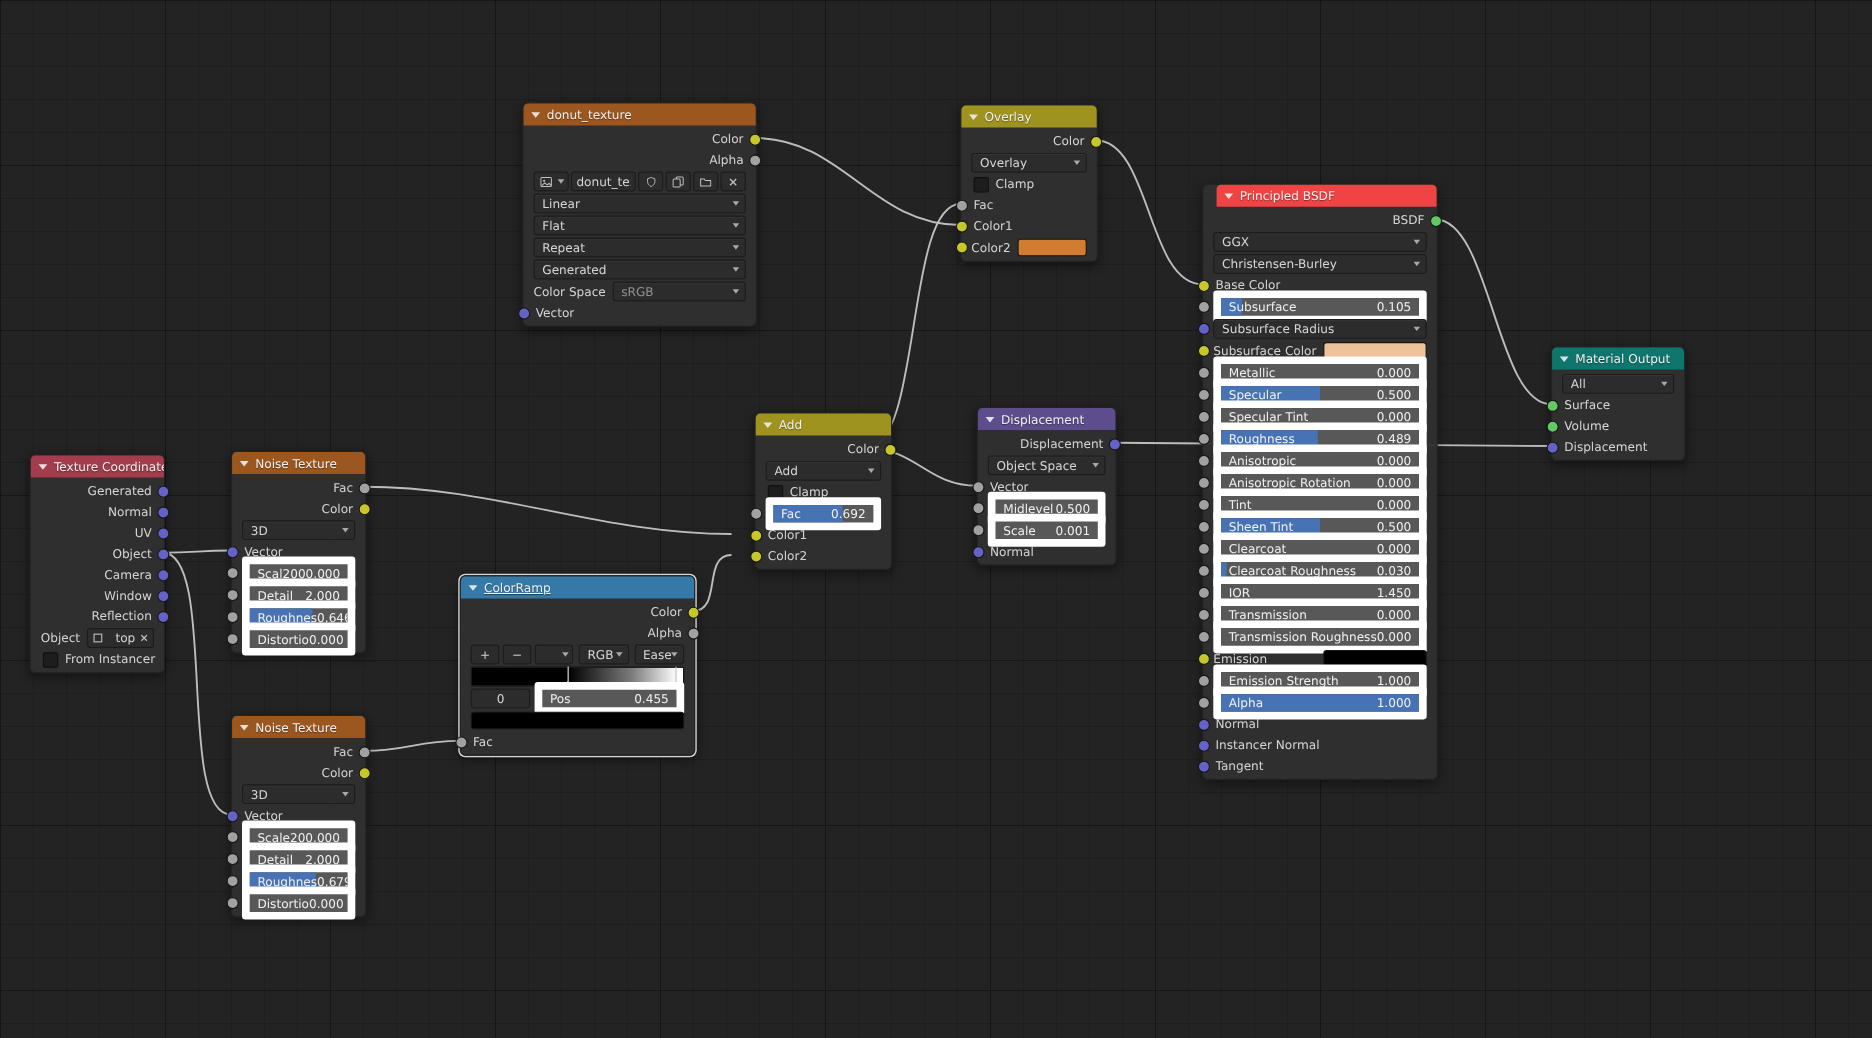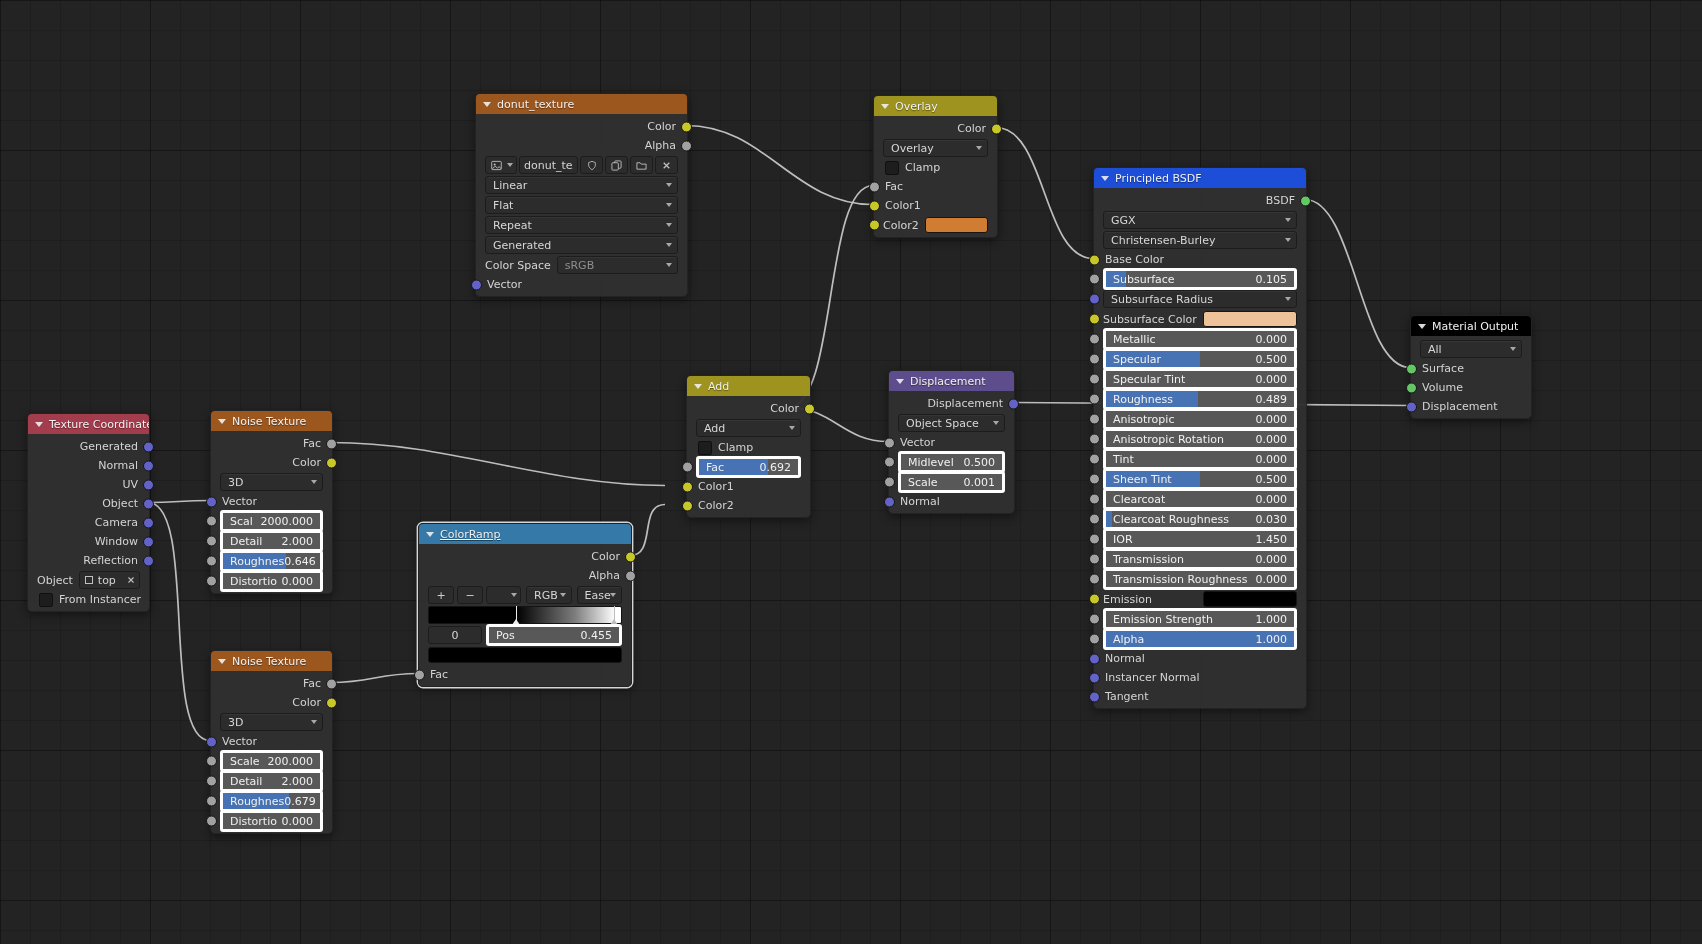--- a/index.html
+++ b/index.html
@@ -13,34 +13,35 @@
       linear-gradient(rgba(0,0,0,0.13) 1px, transparent 1px),
       linear-gradient(90deg, rgba(0,0,0,0.13) 1px, transparent 1px);
     background-size:150px 150px,150px 150px,30px 30px,30px 30px;
   }
   .wires{position:absolute;left:0;top:0;z-index:1;}
   .wires path{stroke:#c6c6c6;stroke-width:1.7;fill:none;opacity:.95;}
   .node{
     position:absolute;z-index:2;background:rgba(48,48,48,0.96);
     border:1px solid #232323;border-radius:5px;
     box-shadow:0 3px 10px rgba(0,0,0,0.45);
+    text-align:right;
   }
   .node.active{box-shadow:0 0 0 1.4px #d6d6d6,0 3px 10px rgba(0,0,0,0.45);}
   .header{
     height:20px;display:flex;align-items:center;gap:6px;padding:0 7px;
     border-radius:4px 4px 0 0;color:#f1f1f1;text-shadow:0 1px 1px rgba(0,0,0,.45);
     white-space:nowrap;overflow:hidden;
   }
   .hdr-input{background:#a33c4c;}
   .hdr-texture{background:#9c571f;}
   .hdr-color{background:#9f931f;}
   .hdr-vector{background:#5d4d8c;}
   .hdr-converter{background:#3579a8;text-decoration:underline;}
-  .hdr-shader{background:#1d4ed8;}
-  .hdr-output{background:#000000;}
+  .hdr-shader{background:#ef4444;margin-left:12px;}
+  .hdr-output{background:#0f766e;}
   .tri{width:0;height:0;border-left:4px solid transparent;border-right:4px solid transparent;border-top:5px solid rgba(240,240,240,0.9);flex:none;}
   .body{padding:3px 0 2px 0;}
   .row{position:relative;height:19px;display:flex;align-items:center;padding:0 11px;white-space:nowrap;}
   .row.out{justify-content:flex-end;}
   .row.widget{height:20px;padding:0 9px;}
   .socket{position:absolute;width:9px;height:9px;border-radius:50%;border:1px solid #161616;top:50%;transform:translateY(-50%);z-index:3;}
   .socket.in{left:-5px;}
   .socket.out{right:-5px;}
   .s-yellow{background:#c7c729;}
   .s-gray{background:#a1a1a1;}
@@ -50,21 +51,21 @@
     flex:1;height:16px;background:#2c2c2c;border:1px solid #1c1c1c;border-radius:3px;
     display:flex;align-items:center;padding:0 16px 0 7px;position:relative;color:#d6d6d6;
     box-shadow:inset 0 1px 0 rgba(255,255,255,0.045);overflow:hidden;
   }
   .select::after{
     content:"";position:absolute;right:5px;top:50%;margin-top:-2px;
     border-left:3.5px solid transparent;border-right:3.5px solid transparent;border-top:4.5px solid #a8a8a8;
   }
   .select .muted{color:#8f8f8f;}
   .slider{
-    flex:1;height:16px;background:#585858;border:3px solid #ffffff;border-radius:3px;
+    flex:1;height:16px;background:#585858;border:7px solid #ffffff;border-radius:3px;
     position:relative;overflow:hidden;display:flex;align-items:center;justify-content:space-between;
     padding:0 7px;color:#f0f0f0;
   }
   .slider .fill{position:absolute;left:0;top:0;bottom:0;background:#4772b3;z-index:0;}
   .slider span{position:relative;z-index:1;}
   .cbox{width:12px;height:12px;background:#1d1d1d;border:1px solid #101010;border-radius:2px;margin-right:6px;flex:none;}
   .inline-label{margin-right:6px;}
   .field{
     flex:1;height:16px;background:#2c2c2c;border:1px solid #1c1c1c;border-radius:3px;
     display:flex;align-items:center;gap:4px;padding:0 4px;overflow:hidden;

